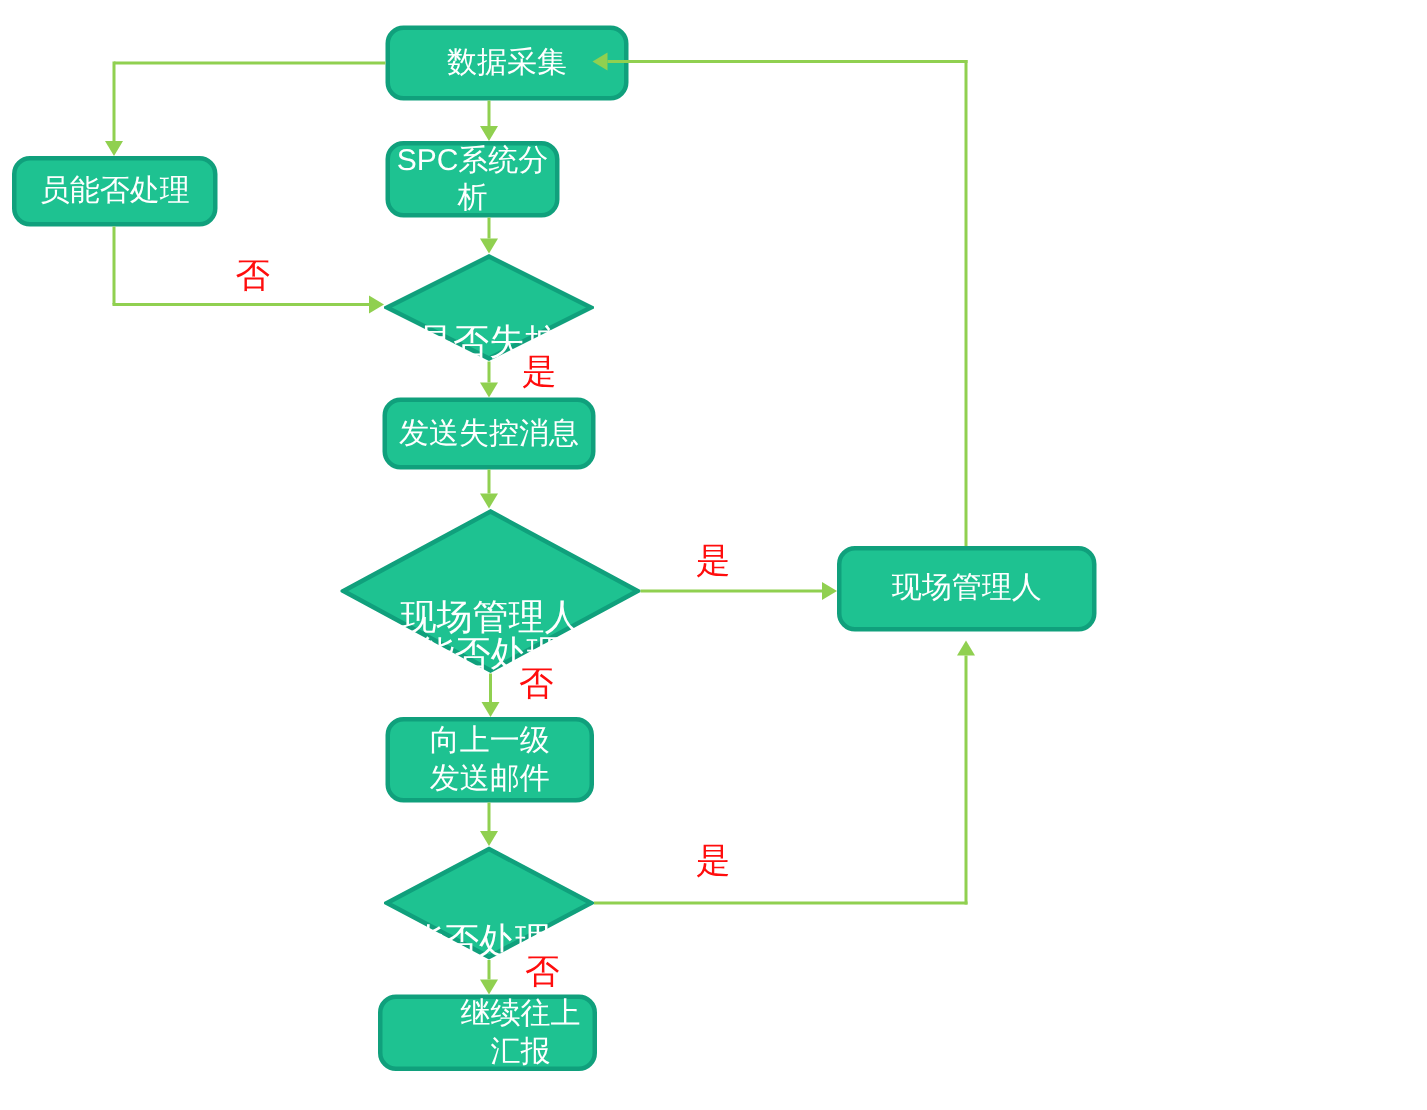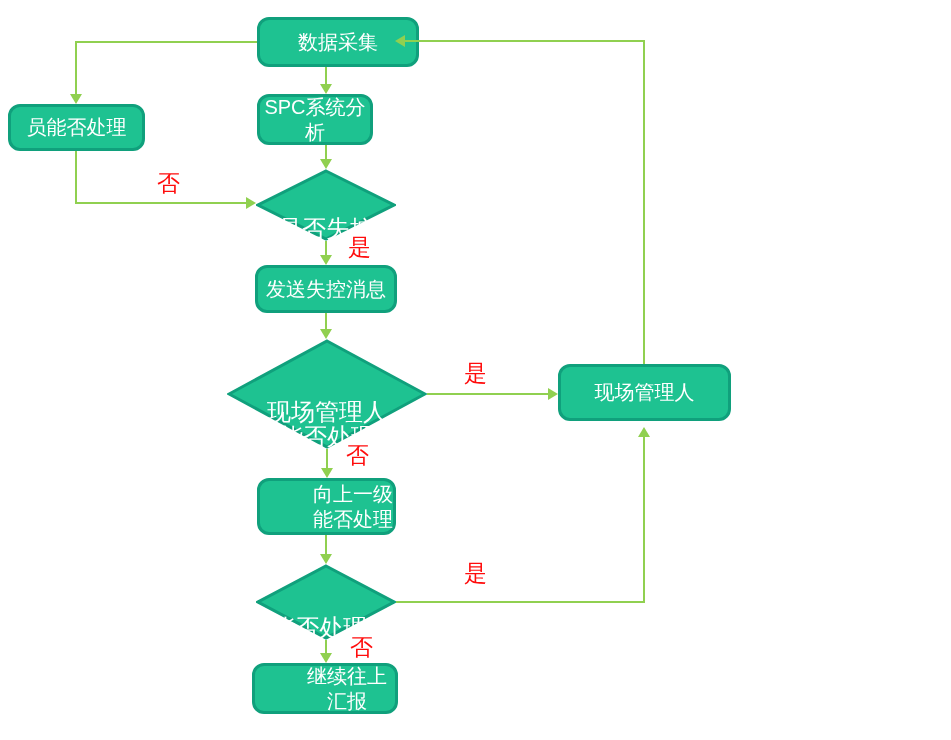--- a/index.html
+++ b/index.html
@@ -64,23 +64,23 @@
   </div>
 
   <div class="node" style="left:255px;top:265px;width:142px;height:48px;">
     <span>发送失控消息</span>
   </div>
 
   <div class="node" style="left:558px;top:364px;width:173px;height:57px;">
     <span>现场管理人</span>
   </div>
 
-  <div class="node" style="left:257px;top:478px;width:139px;height:57px;align-items:flex-end;">
+  <div class="node" style="left:257px;top:478px;width:139px;height:57px;">
     <span>向上一级</span>
-    <span>能否处理</span>
+    <span>发送邮件</span>
   </div>
 
   <div class="node" style="left:252px;top:663px;width:146px;height:51px;padding-left:44px;">
     <span>继续往上汇报</span>
   </div>
 
   <div class="node" style="left:8px;top:104px;width:137px;height:47px;">
     <span>员能否处理</span>
   </div>
 

